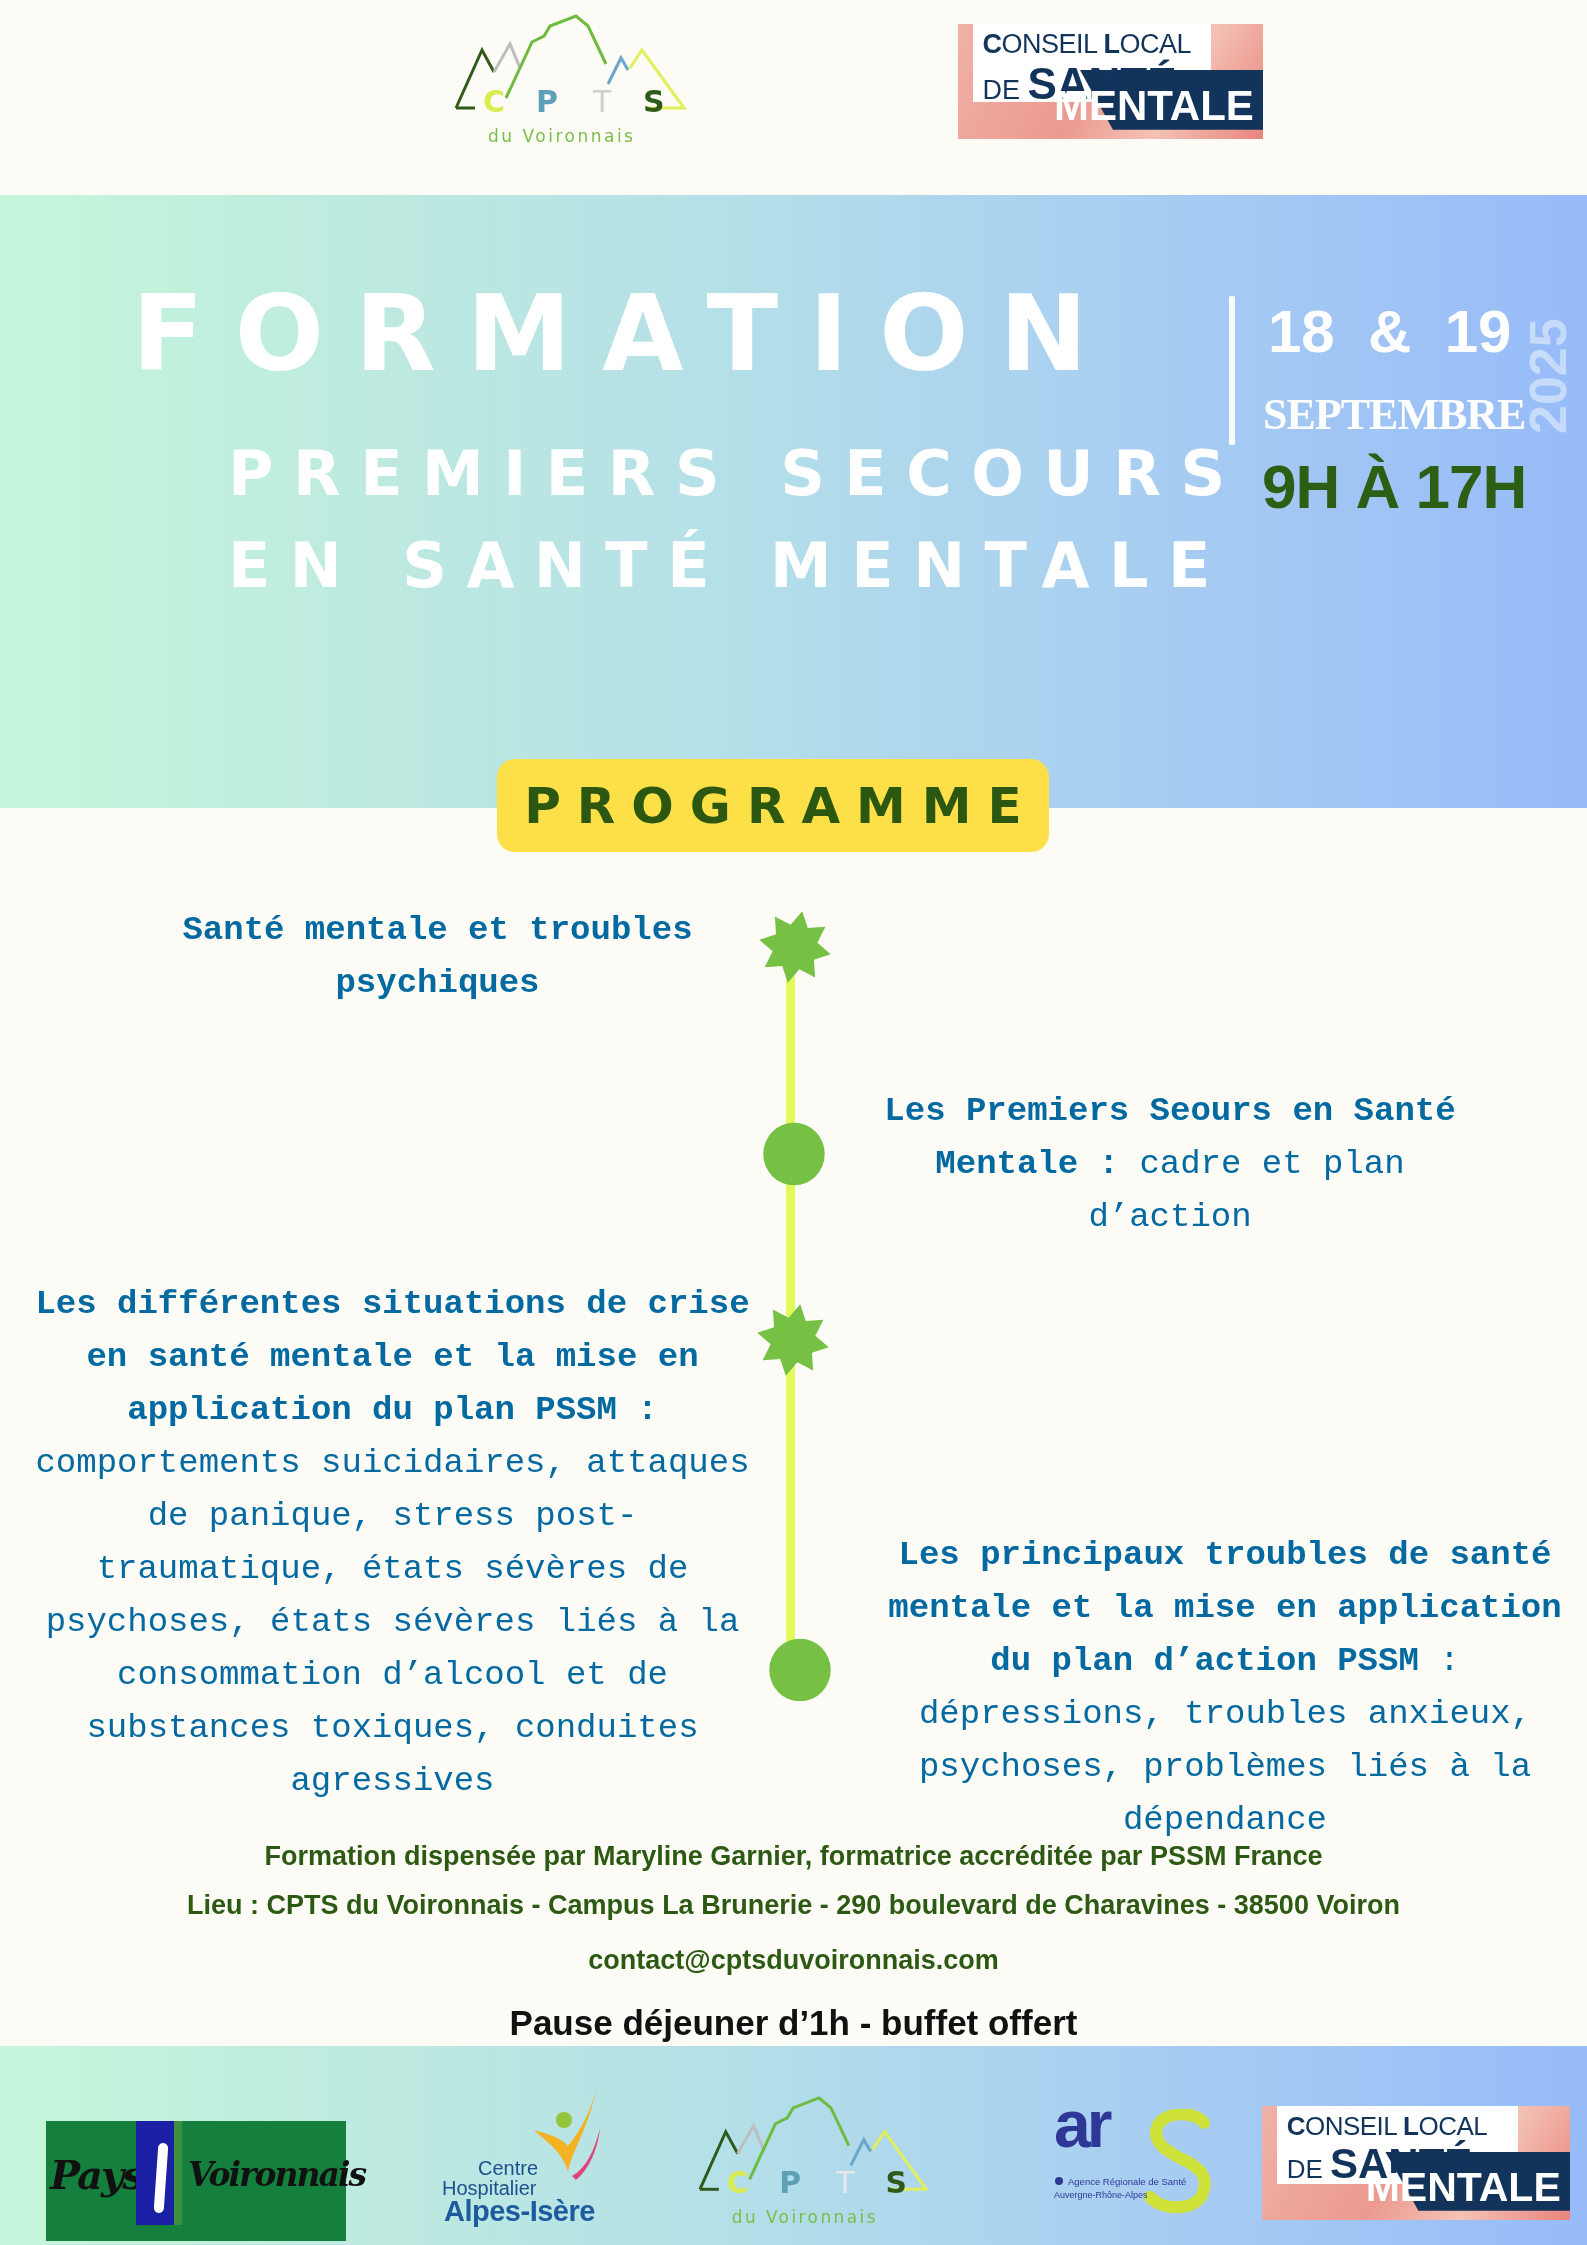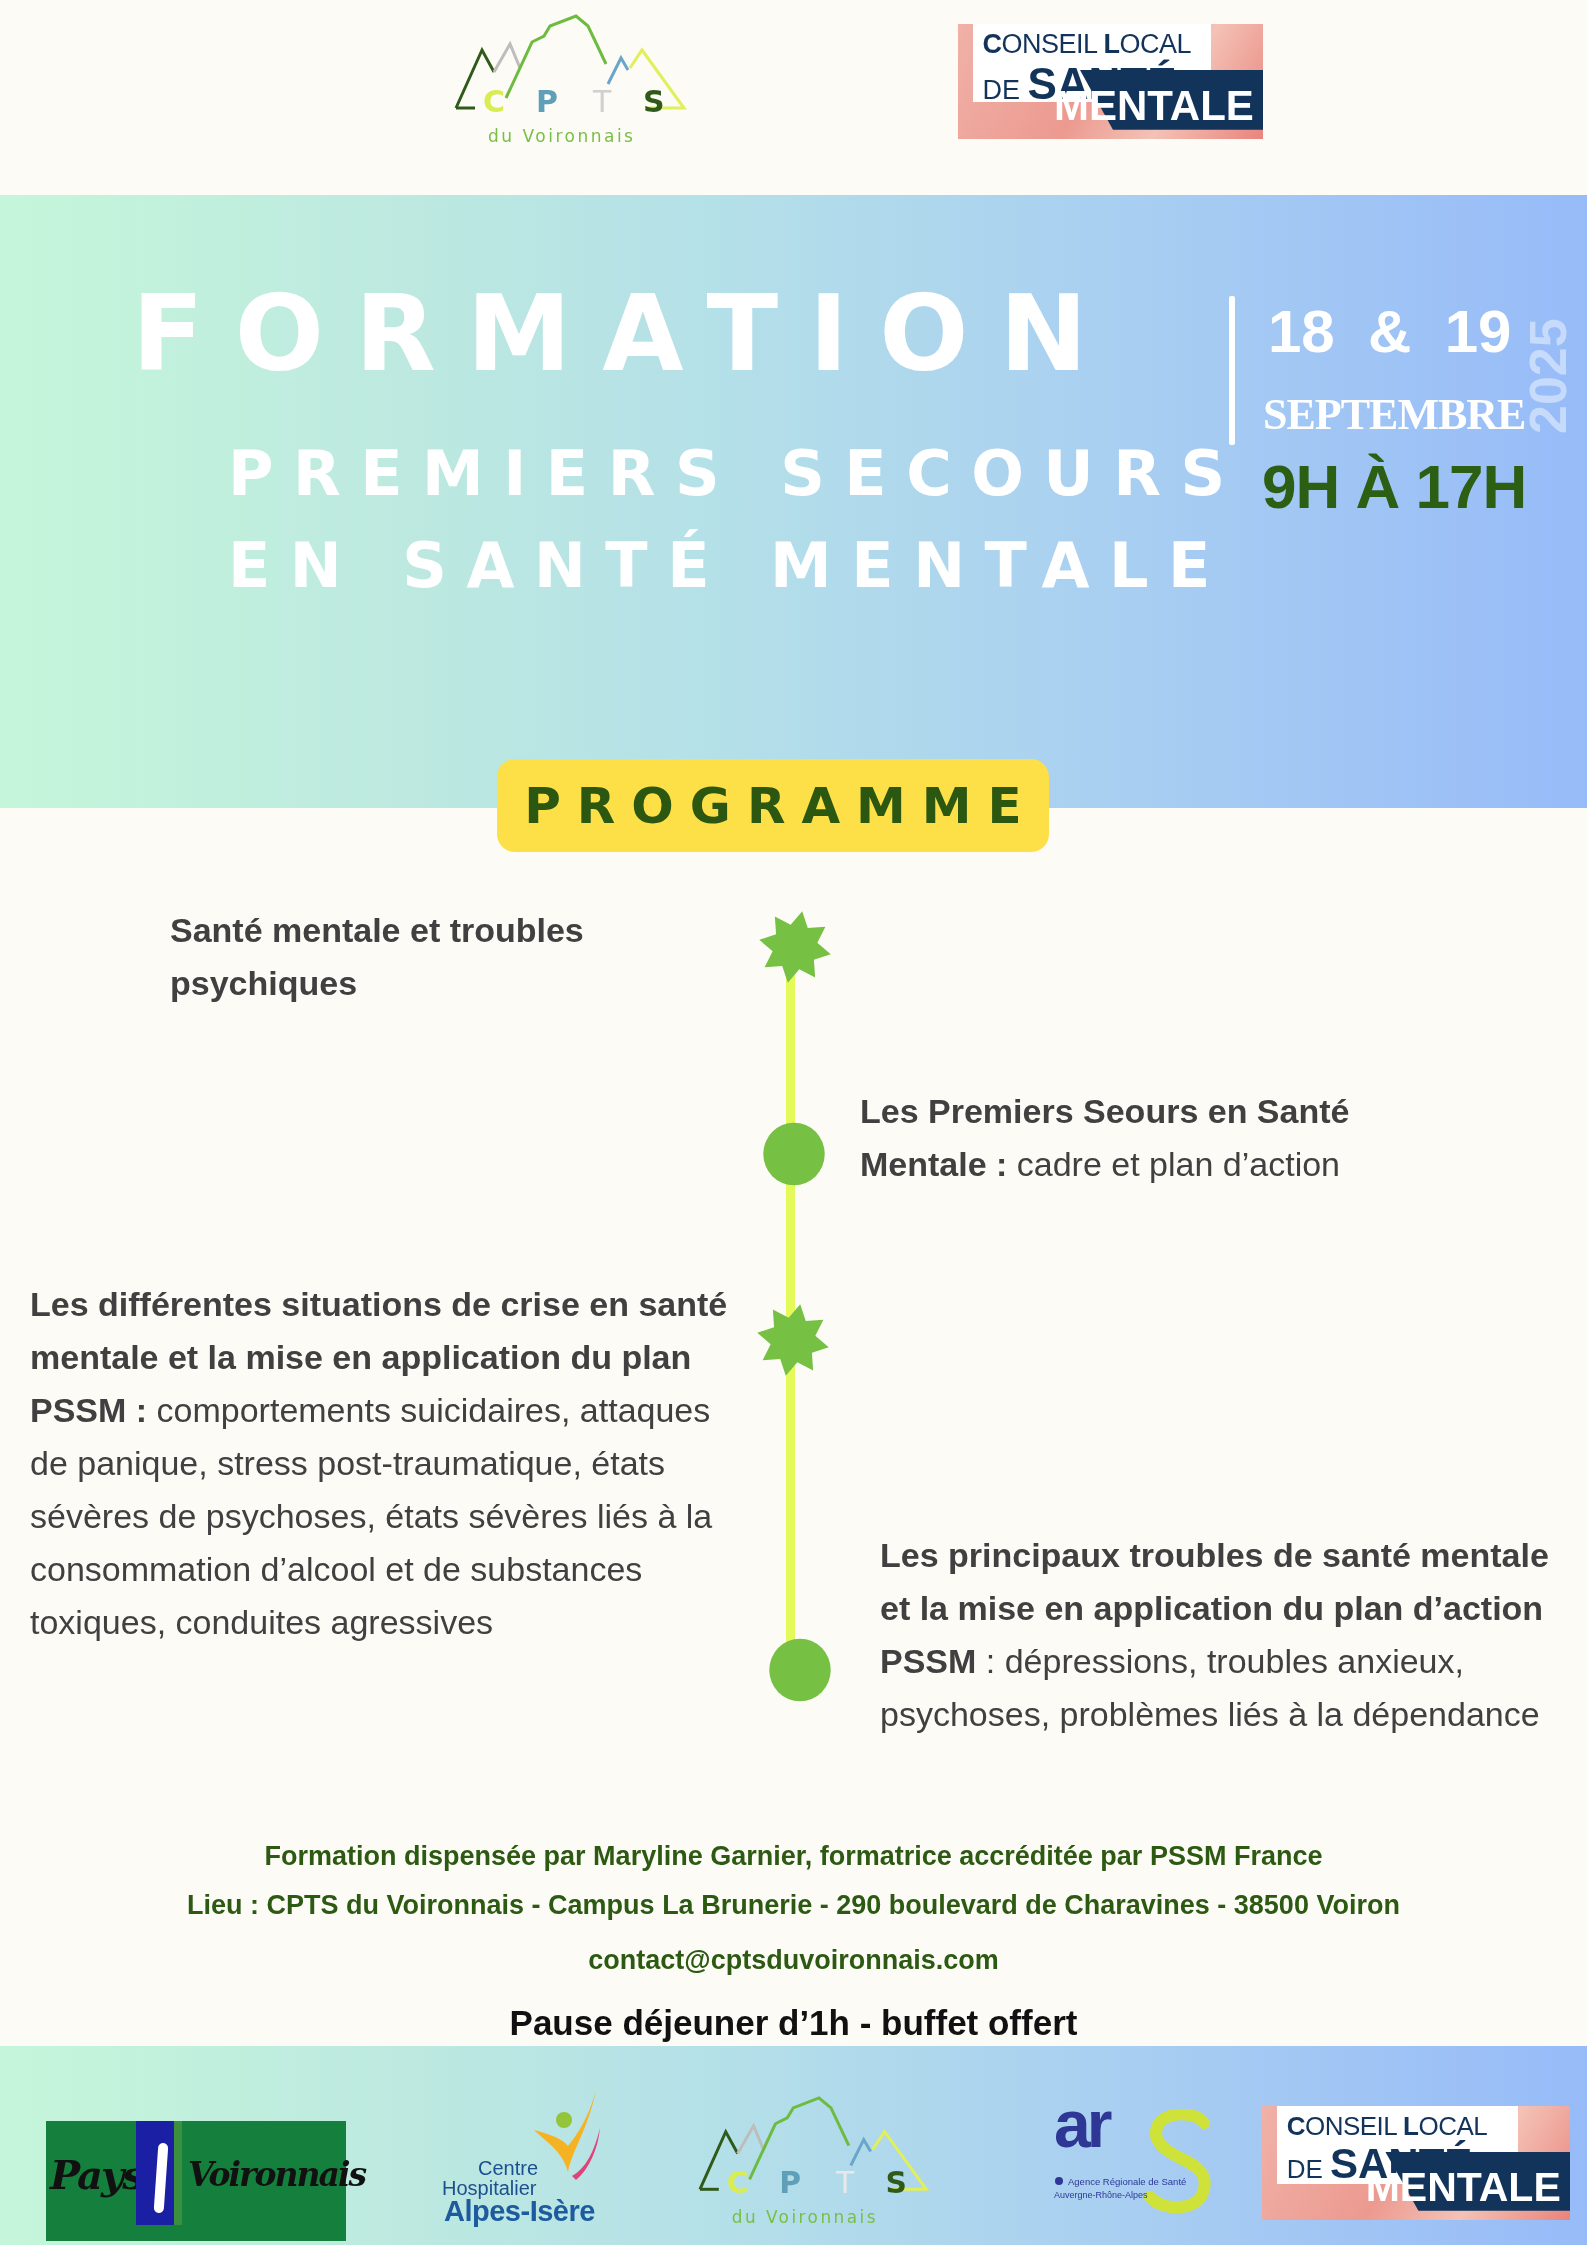--- a/index.html
+++ b/index.html
@@ -110,23 +110,23 @@
     
     #timeline-line { left: 786px; top: 940px; width: 9px; height: 735px; background: #e4f95a; }
     .marker { position: absolute; }
     .marker svg { width: 100%; height: 100%; display: block; }
     #marker-1 { left: 757px; top: 909px; width: 76px; height: 76px; }
     #marker-2 { left: 759px; top: 1122px; width: 70px; height: 64px; }
     #marker-3 { left: 755px; top: 1302px; width: 76px; height: 76px; }
     #marker-4 { left: 766px; top: 1638px; width: 68px; height: 64px; }
 
     .prog-block {
-      position: absolute; 
-      font-size: 34px; line-height: 53px; color: #404040;
-      font-family: Liberation Sans, sans-serif;
+      position: absolute; text-align: center;
+      font-size: 34px; line-height: 53px; color: #0369a1;
+      font-family: Liberation Mono, monospace;
     }
     .prog-block b { font-weight: 700; }
     #prog-1 { left: 170px; top: 904px; width: 535px; }
     #prog-2 { left: 860px; top: 1085px; width: 620px; }
     #prog-3 { left: 30px;  top: 1278px; width: 725px; }
     #prog-4 { left: 880px; top: 1529px; width: 690px; }
 
     
     .info {
       position: absolute; left: 0; width: 1587px; text-align: center;

